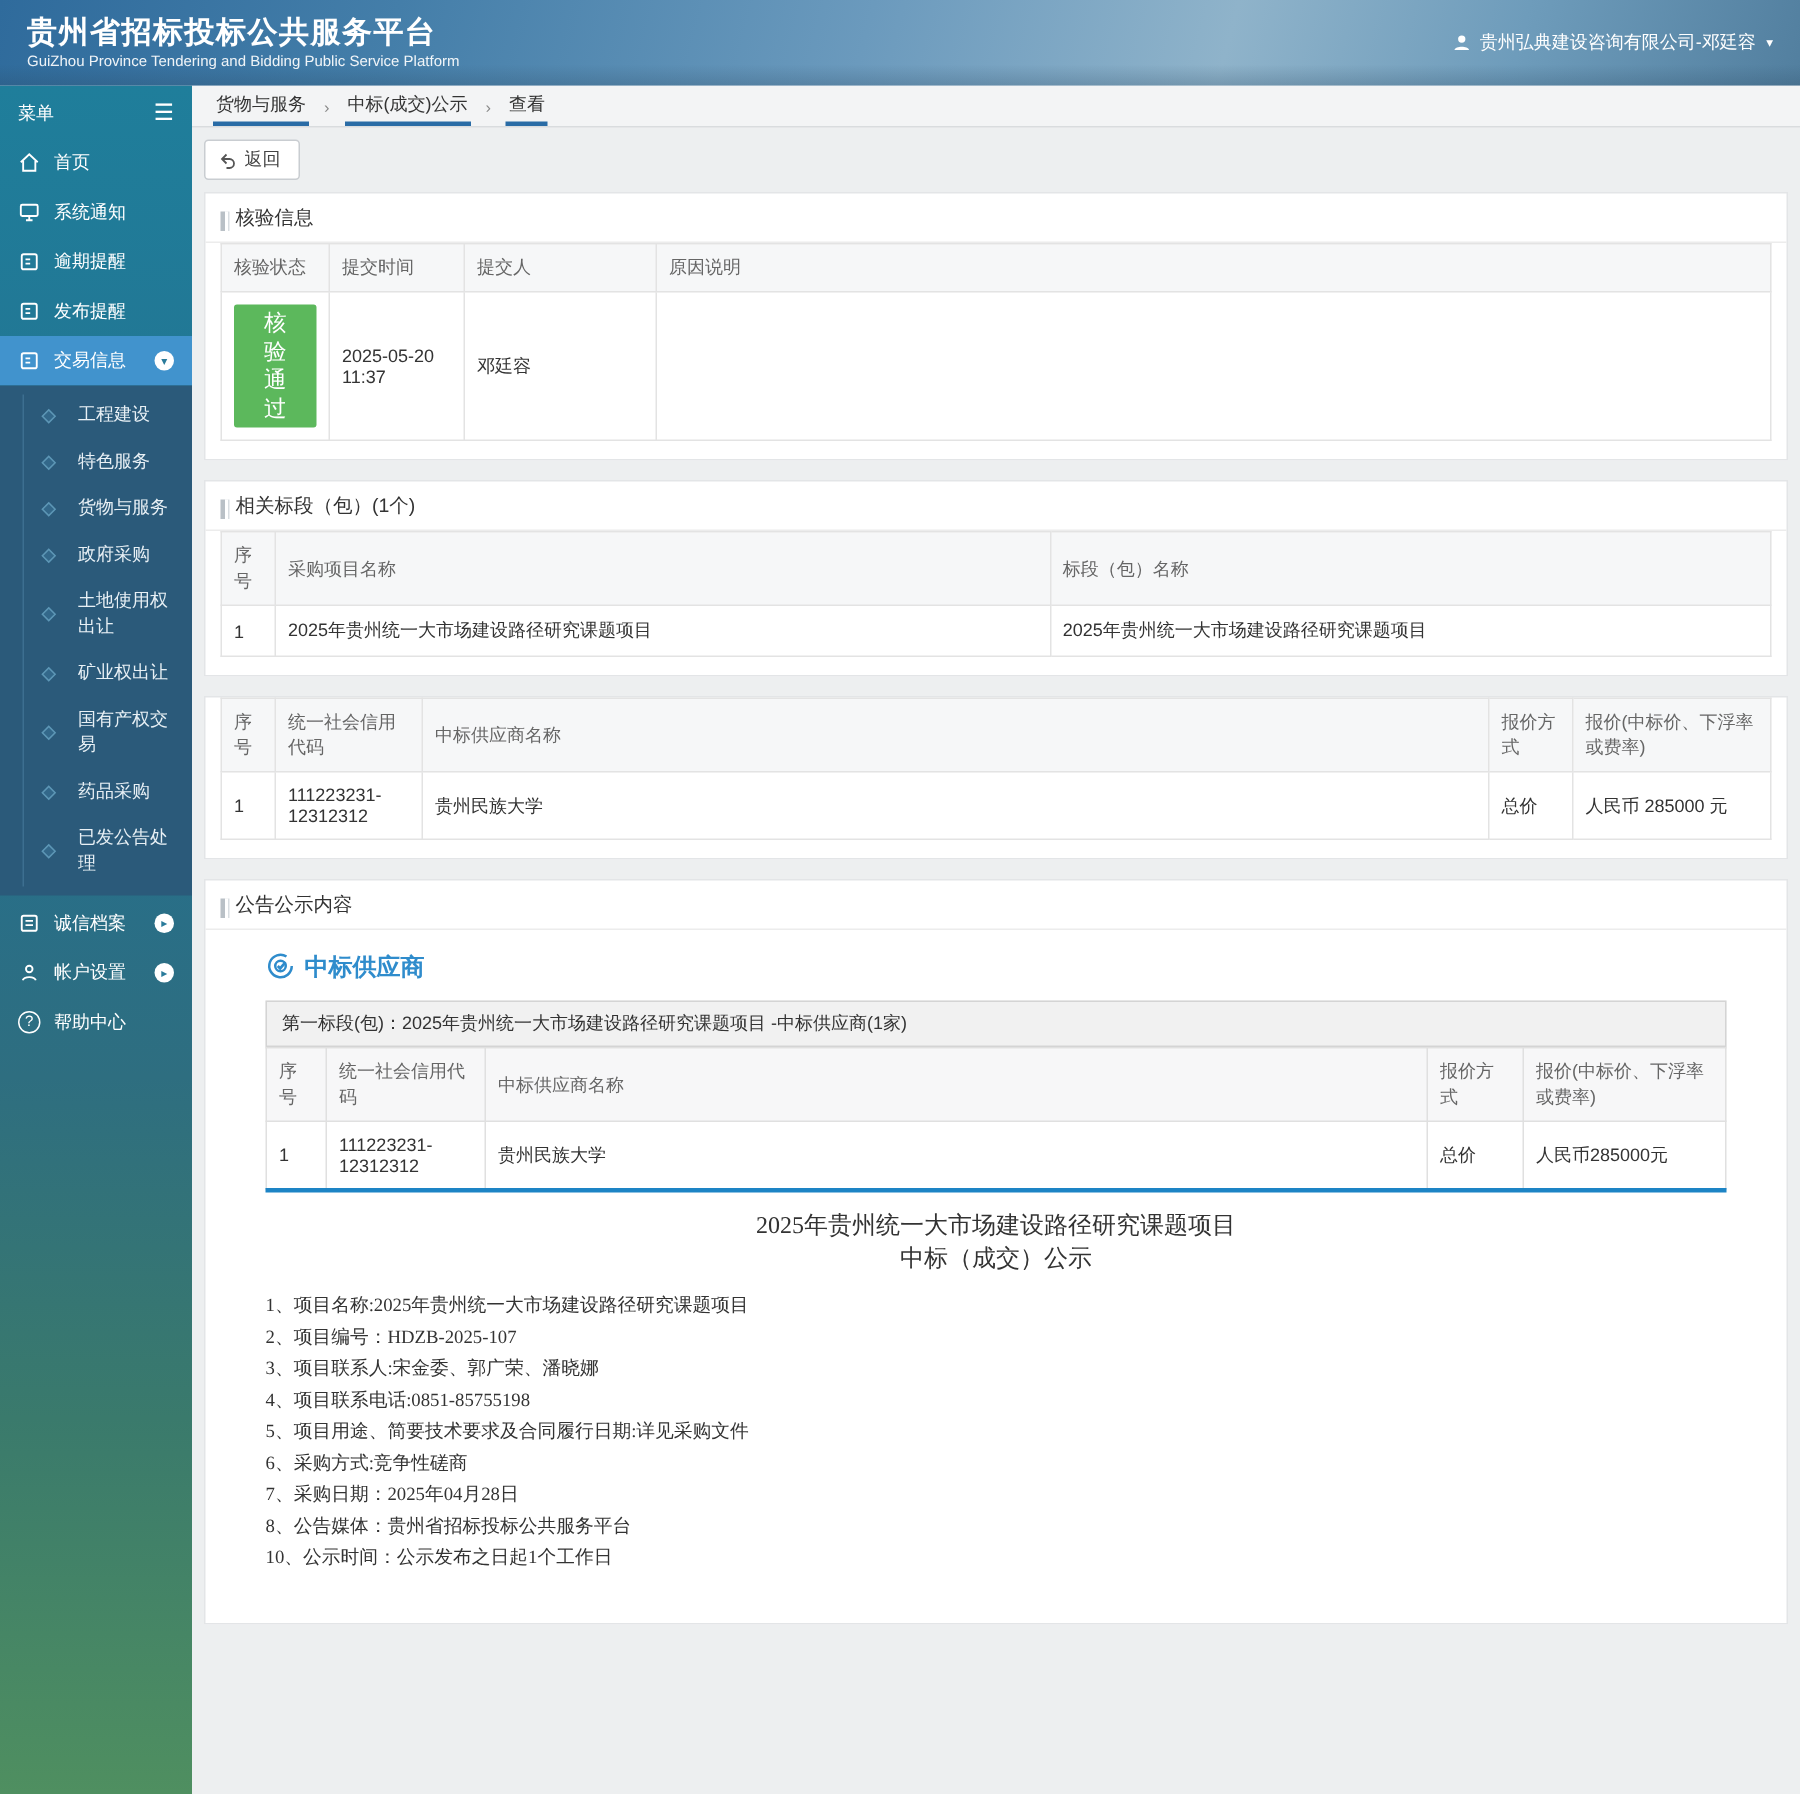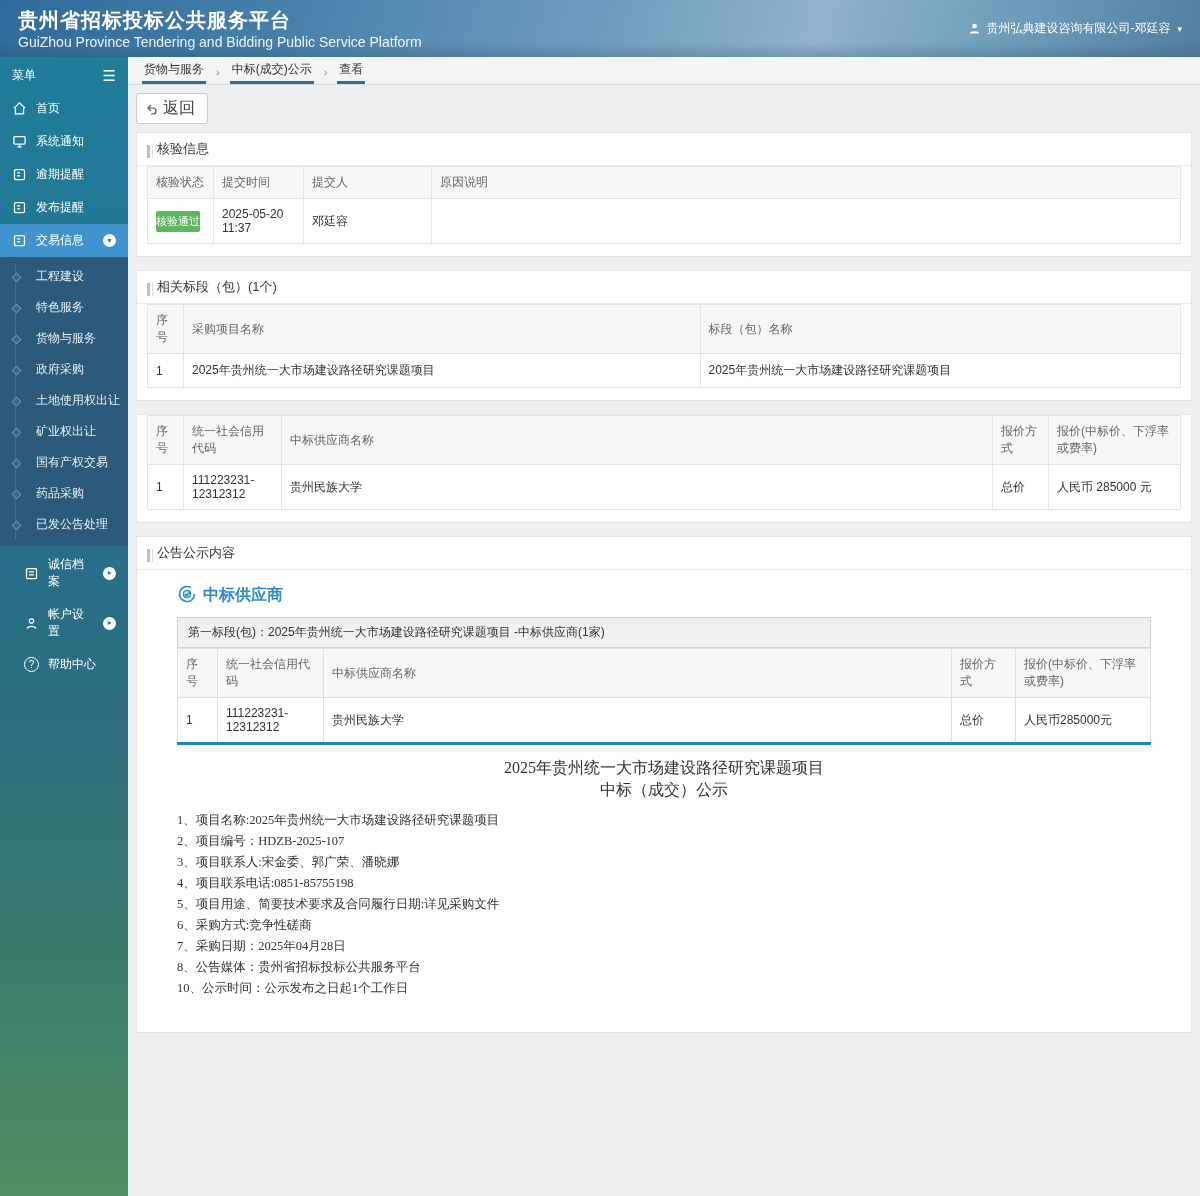--- a/index.html
+++ b/index.html
@@ -7,64 +7,64 @@
   body { font-family:"Liberation Sans","DejaVu Sans",sans-serif; font-size:12px; color:#333; background:#edeff0; }
 
   
   .topbar { position:relative; height:57px;
     background:linear-gradient(105deg,#2f6b9c 0%,#447ea9 22%,#6b9abd 48%,#8fb3ca 68%,#6e9cbb 84%,#527f9f 100%);
     display:flex; align-items:center; justify-content:space-between; padding:0 18px; }
   .topbar::after{ content:""; position:absolute; left:0; right:0; bottom:0; height:14px;
     background:linear-gradient(180deg,rgba(255,255,255,0) 0%,rgba(40,70,95,.25) 100%); pointer-events:none;}
   .brand { color:#fff; }
   .brand-title { font-size:20px; font-weight:bold; letter-spacing:1px; line-height:24px; }
-  .brand-sub { font-size:14px; opacity:.92; margin-top:2px; }
+  .brand-sub { font-size:10px; opacity:.92; margin-top:2px; }
   .userbox { display:flex; align-items:center; gap:5px; color:#fff; font-size:12px; cursor:pointer; z-index:2;}
   .userbox svg { display:block; }
   .caret { font-size:9px; margin-left:2px; }
 
   
   .layout { display:flex; height:1139px;border-radius:30px; }
 
   
   .sidebar { width:128px; flex:0 0 128px; color:#fff;
     background:linear-gradient(180deg,#1f7e9b 0%,#256f8d 38%,#2e6e80 58%,#3a7a6c 78%,#4f8f60 100%); }
   .menu-head { display:flex; align-items:center; justify-content:space-between; padding:10px 12px 8px 12px; font-size:12px; }
   .burger { font-size:15px; line-height:12px; cursor:pointer; }
   .side-item { display:flex; align-items:center; gap:9px; padding:8px 12px; font-size:12px; cursor:pointer; position:relative; }
   .side-item .ic { width:15px; height:15px; flex:0 0 15px; }
   .side-item.active { background:#4193cd; }
   .circ { margin-left:auto; width:13px; height:13px; border-radius:50%; background:#fff; display:flex; align-items:center; justify-content:center; font-size:8px; color:#2a7b9b; line-height:1; }
-  .submenu { background:#2b5a7a; padding:4px 0 6px 0; position:relative; }
+  .submenu { background:#2b5a7a; padding:4px 0 6px 16px; position:relative; }
   .subitem { position:relative; padding:7px 8px 7px 36px; font-size:12px; color:#e8f0f5; cursor:pointer; }
   .subitem::before { content:""; position:absolute; left:13px; top:50%; width:5px; height:5px; margin-top:-3px;
     background:#33688a; border:1px solid #5d96b5; transform:rotate(45deg); }
   .submenu::before { content:""; position:absolute; left:15px; top:6px; bottom:6px; width:1px; background:#3d6f90; }
-  .side-bottom { margin-top:2px;padding-left:12px; }
+  .side-bottom { margin-top:2px; }
   .help-q { width:15px; height:15px; flex:0 0 15px; border:1.5px solid #fff; border-radius:50%; display:flex; align-items:center; justify-content:center; font-size:10px; }
 
   
   .main { flex:1; display:flex; flex-direction:column; background:#edeff0; min-width:0; }
   .crumb-bar { height:28px; background:#f3f4f5; border-bottom:1px solid #d9dcde; display:flex; align-items:flex-end; padding:0 14px; gap:10px; }
   .crumb { font-size:12px; color:#333; padding:4px 2px 3px 2px; border-bottom:3px solid #2a6ca6; cursor:pointer; }
   .crumb-sep { color:#888; padding-bottom:6px; font-size:11px; }
   .toolbar { padding:8px 8px 2px 8px; }
   .btn-back { display:inline-flex; align-items:center; gap:5px; background:#fff; border:1px solid #c9cdd1; border-radius:3px;
-    padding:4px 12px 4px 9px; font-size:16px; color:#444; cursor:pointer; }
+    padding:4px 12px 4px 9px; font-size:12px; color:#444; cursor:pointer; }
   .btn-back svg { display:block; }
 
   .content { flex:1; padding:6px 8px 8px 8px; overflow:hidden; }
   .card { background:#fff; border:1px solid #e3e5e7; margin-bottom:13px; }
   .card-title { display:flex; align-items:flex-end; gap:7px; padding:7px 10px; border-bottom:1px solid #ececec; font-size:13px; color:#333; }
   .tmark { width:3px; height:13px; background:#b9c0c6; box-shadow:2px 0 0 0 #fff,3px 0 0 0 #d9dee2; }
 
   table.grid { width:calc(100% - 20px); margin:0 10px 12px 10px; border-collapse:collapse; font-size:12px; }
   table.grid th { background:#f6f7f8; border:1px solid #e3e3e3; color:#666; font-weight:normal; text-align:left; padding:7px 8px; }
   table.grid td { border:1px solid #e3e3e3; color:#333; padding:8px 8px; background:#fff; }
-  .badge-green { display:inline-block; background:#5cb85c; color:#fff; font-size:11px; padding:3px 0; border-radius:2px; }
+  .badge-green { display:inline-block; background:#5cb85c; color:#fff; font-size:15px; padding:3px 20px; border-radius:2px; }
 
   table.kv { width:calc(100% - 20px); margin:0 10px 12px 10px; border-collapse:collapse; font-size:12px; }
   table.kv td { border:1px solid #e3e3e3; padding:8px 10px; }
   table.kv td.lbl { background:#f6f7f8; color:#666; text-align:right; width:88px; }
 
   
   .content-card { padding-bottom:30px; }
   .doc-wrap { padding:14px 0 0 40px; width:1014px; }
   .winner-heading { display:flex; align-items:center; gap:6px; margin-bottom:10px; }
   .winner-heading .txt { color:#2f8ccc; font-size:16px; font-weight:bold; }

